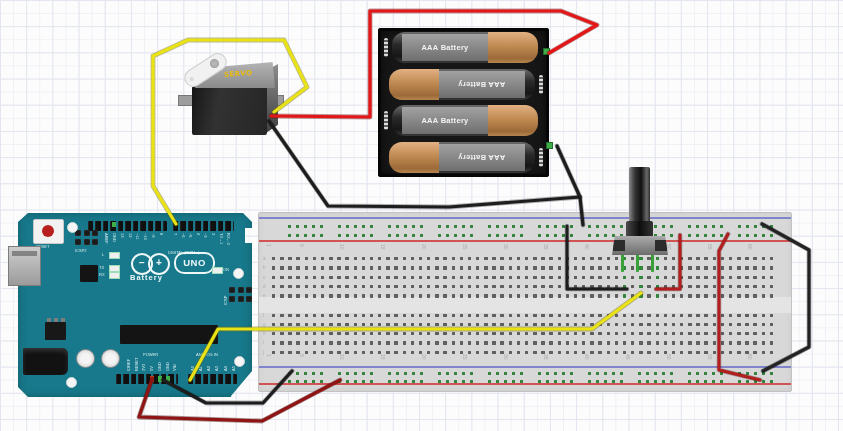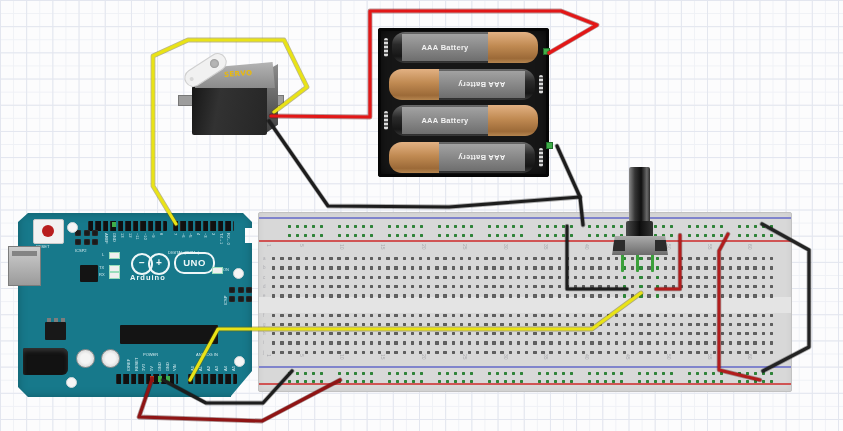--- a/index.html
+++ b/index.html
@@ -1051,21 +1051,21 @@
     <span class="silk" style="left:81px;top:52px">TX</span>
     <div class="led" style="left:91px;top:52px;width:9px;height:5px"></div>
     <span class="silk" style="left:81px;top:59px">RX</span>
     <div class="led" style="left:91px;top:59px;width:9px;height:5px"></div>
 
     <div class="abs" style="left:62px;top:52px;width:18px;height:17px;background:#141414;border-radius:1px"></div>
 
     <div class="abs" style="left:113px;top:40px;width:18px;height:18px;border:2.5px solid #eef7f8;border-radius:50%;color:#eef7f8;font-size:10px;font-weight:bold;text-align:center;line-height:15px">−</div>
     <div class="abs" style="left:130px;top:40px;width:18px;height:18px;border:2.5px solid #eef7f8;border-radius:50%;color:#eef7f8;font-size:10px;font-weight:bold;text-align:center;line-height:15px">+</div>
     <div class="abs" style="left:156px;top:39px;width:37px;height:18px;border:2px solid #eef7f8;border-radius:10px;color:#eef7f8;font-size:9.5px;font-weight:bold;text-align:center;line-height:17px;letter-spacing:.5px">UNO</div>
-    <span class="abs" style="left:112px;top:60px;color:#eef7f8;font-size:7.5px;font-weight:bold;letter-spacing:1px">Arduino</span>
+    <span class="abs" style="left:112px;top:60px;color:#eef7f8;font-size:7.5px;font-weight:bold;letter-spacing:1px">Battery</span>
 
     <div class="led" style="left:194px;top:54px;width:9px;height:5px"></div>
     <span class="silk" style="left:205px;top:54px">ON</span>
 
     <div class="mhole" style="left:49px;top:9px"></div>
     <div class="mhole" style="left:215px;top:55px"></div>
     <div class="mhole" style="left:216px;top:143px"></div>
     <div class="mhole" style="left:48px;top:164px"></div>
 
     <div class="icsp" style="left:211px;top:74px">

